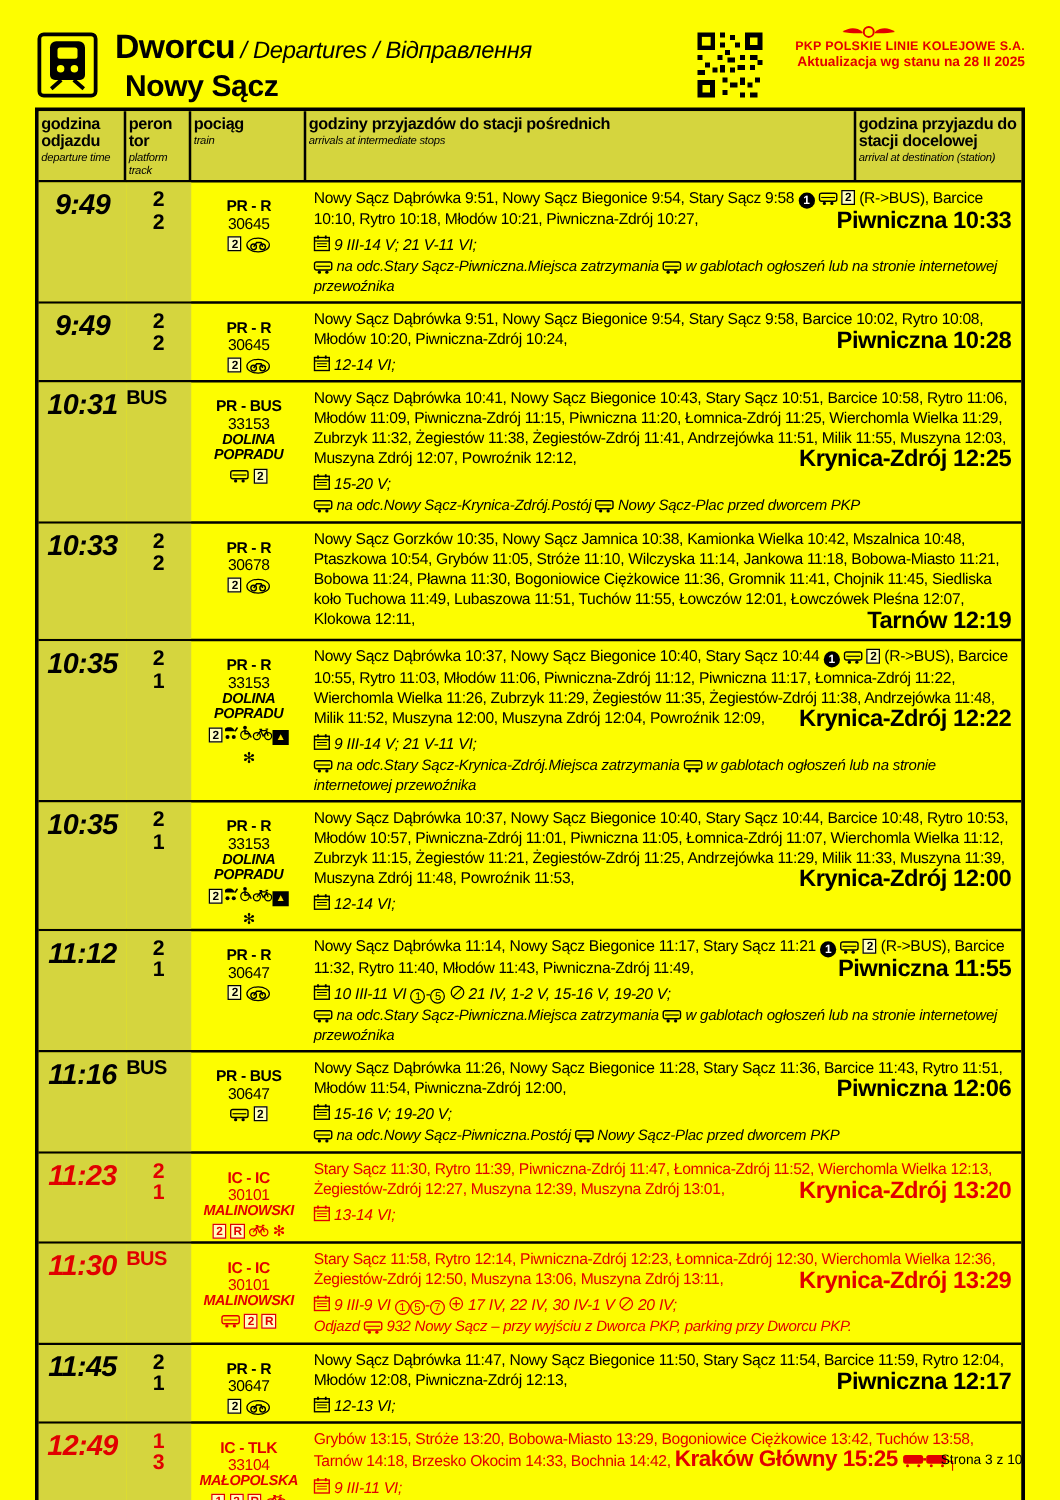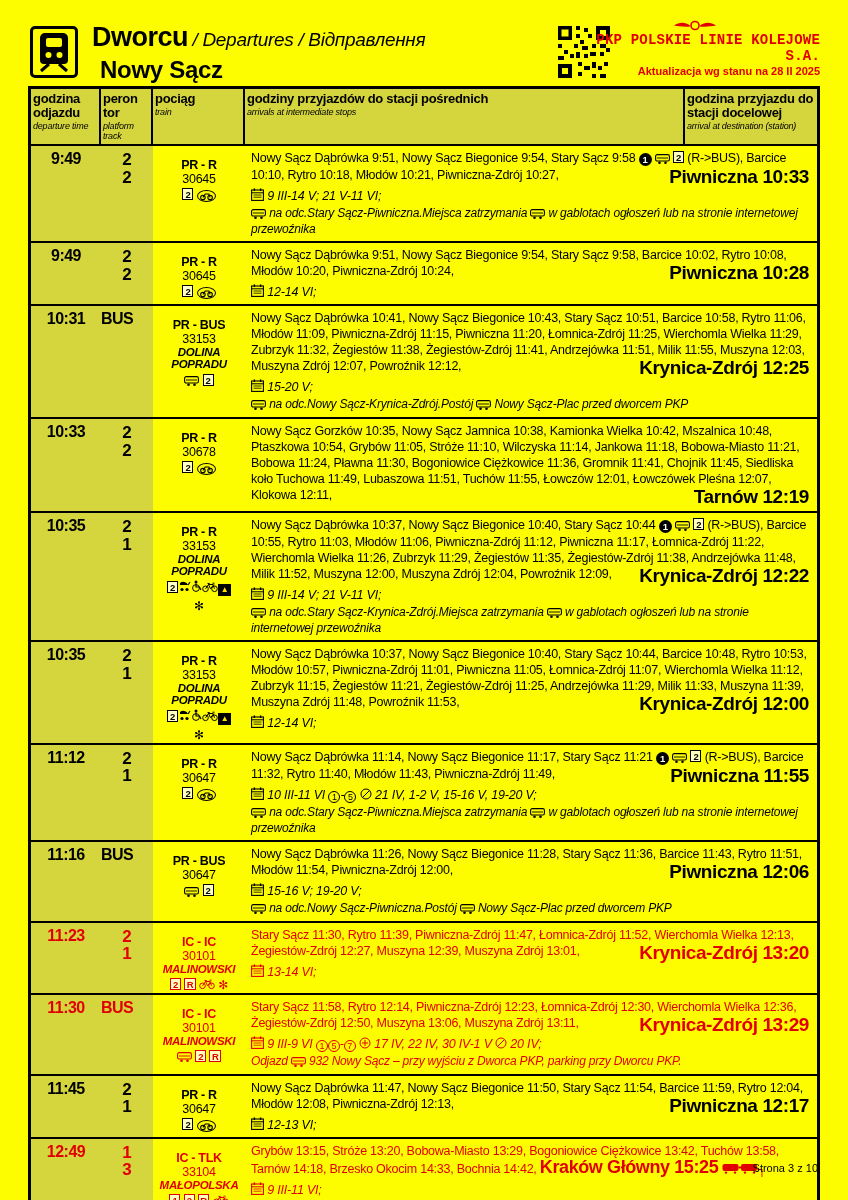--- a/index.html
+++ b/index.html
@@ -17,34 +17,34 @@
   .train-badge{position:absolute; left:30px; top:26px; width:48px; height:52px;
     border:3px solid #000; border-radius:5px; display:flex; align-items:center; justify-content:center;}
   .titles{position:absolute; left:92px; top:22px;}
   .t1{white-space:nowrap;}
   .odj{font-size:27px; font-weight:bold; letter-spacing:-0.5px;}
   .t-rest{font-size:19px; font-style:italic; letter-spacing:-0.3px;}
   .station{font-size:24px; font-weight:bold; margin-top:3px; margin-left:8px; letter-spacing:-0.3px;}
   .qr{position:absolute; left:556px; top:24px; width:56px; height:56px;}
   .brandblock{position:absolute; right:28px; top:20px; width:250px; text-align:right; color:var(--red);}
   .wings{display:flex; justify-content:center; margin-left:auto; width:100%;}
-  .brand{font-size:14px; font-weight:bold; letter-spacing:0.2px; margin-top:1px;font-family:Liberation Mono, monospace;}
+  .brand{font-size:10px; font-weight:bold; letter-spacing:0.2px; margin-top:1px;}
   .validity{font-size:33px; font-weight:bold; letter-spacing:0.5px; margin-top:2px; white-space:nowrap;}
   .update{font-size:11px; font-weight:bold; margin-top:1px;}
   
   .ttable{margin:0 28px; border:3px solid #000; background:var(--yellow);}
   .thead{display:grid; grid-template-columns:70px 52px 92px 1fr 132px; background:var(--olive);}
   .thead .hc{border-right:2px solid #000; text-align:left; padding:3px 2px 2px 2px;}
   .thead .hc:last-child{border-right:none;}
   .hpl{font-size:13px; font-weight:bold; line-height:1.08; letter-spacing:-0.3px;}
   .hen{font-size:9px; font-style:italic; line-height:1.1; margin-top:2px; letter-spacing:-0.2px;}
   .row{display:grid; grid-template-columns:70px 52px 92px 1fr; border-top:2.5px solid #000;}
   .row.red{color:var(--red);}
-  .c-time{background:var(--olive); font-size:16px; font-weight:bold; text-align:center;
-    padding-top:4px; letter-spacing:-0.5px;}
+  .c-time{background:var(--olive); font-size:23px; font-weight:bold; text-align:center;
+    padding-top:4px; letter-spacing:-0.5px;font-style:italic;}
   .c-plat{background:var(--olive); font-size:17px; font-weight:bold; text-align:center;
     padding-top:5px; line-height:1.05;}
   .c-plat .busword{font-size:16px; letter-spacing:-0.5px; text-align:left;}
   .c-train{text-align:center; padding-top:12px; font-size:12.5px; line-height:1.12; letter-spacing:-0.3px;}
   .c-train .ttype{font-weight:bold;}
   .c-train .tname{font-style:italic; font-weight:bold; font-size:11.5px; line-height:1.1;}
   .c-train .ticons{margin-top:2px;}
   .c-body{padding:4px 8px 4px 6px; font-size:12.5px; line-height:16px; letter-spacing:-0.25px;}
   .stops{position:relative;}
   .dest{float:right; font-size:19px; font-weight:bold; letter-spacing:-0.4px;

